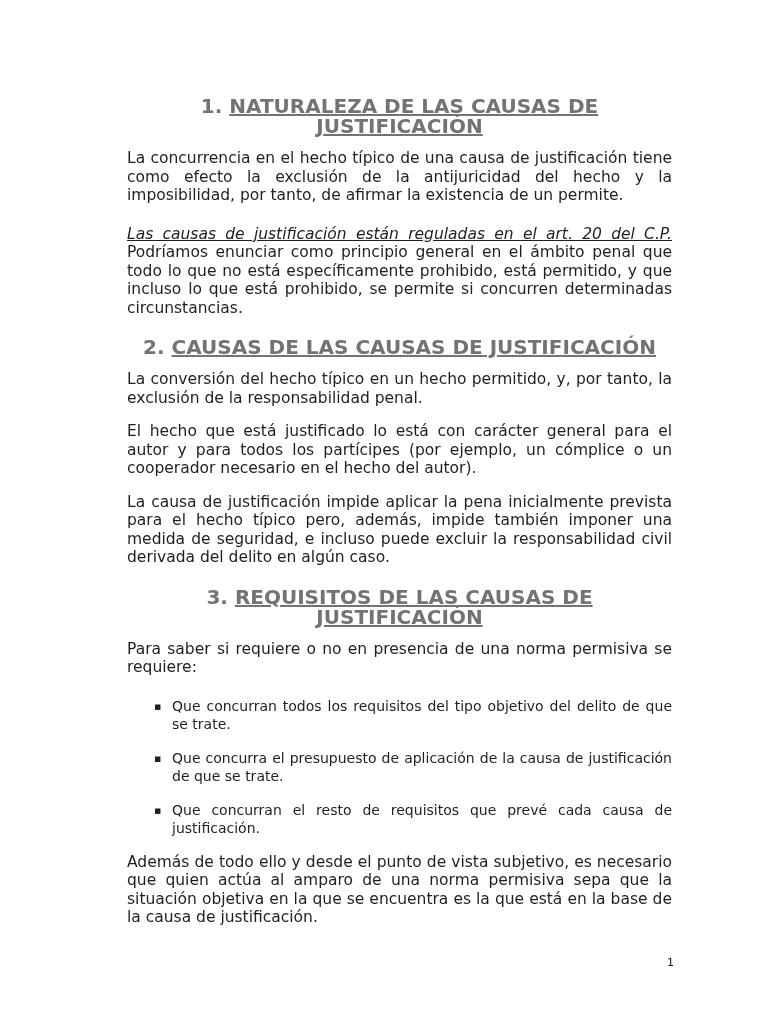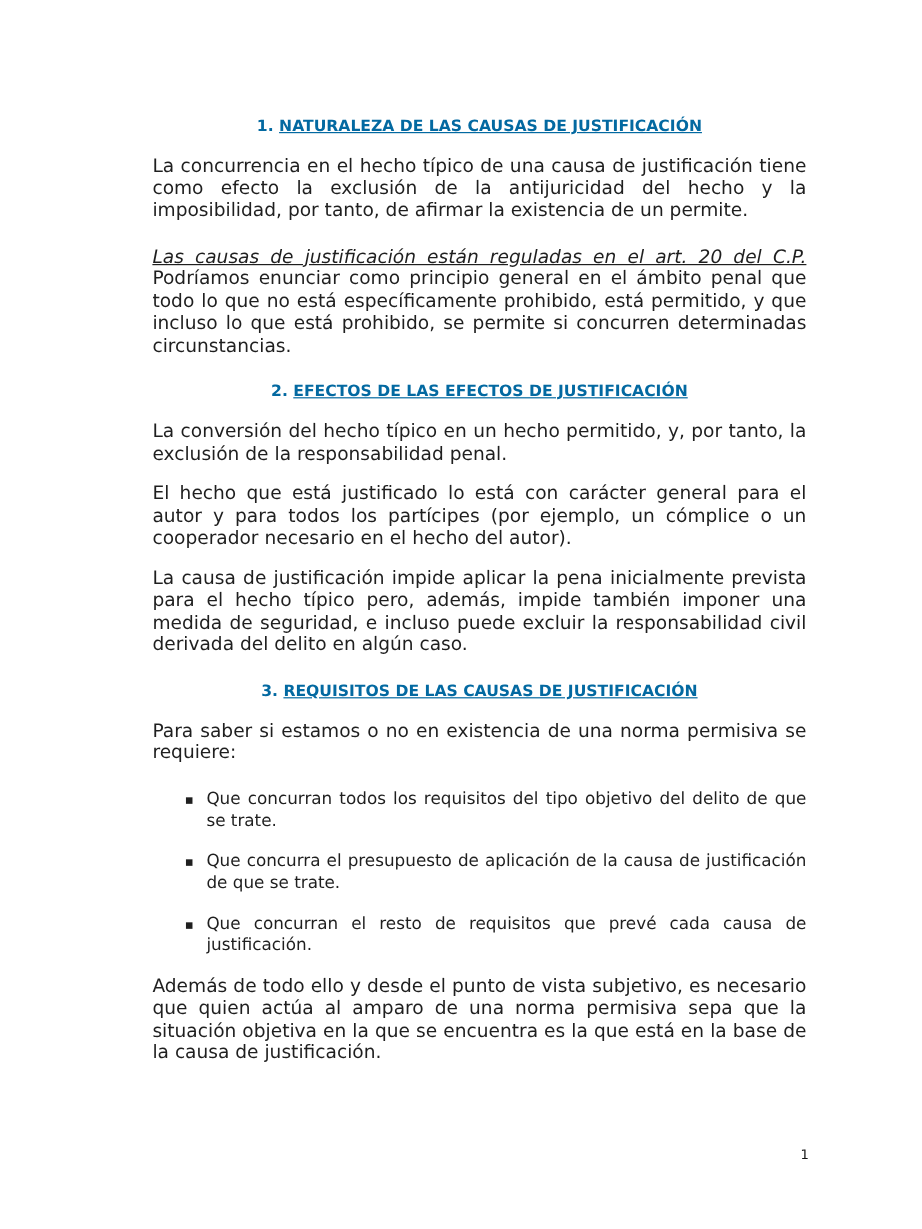--- a/index.html
+++ b/index.html
@@ -22,24 +22,24 @@
     text-align: center;
     font-size: 18px;
     line-height: 22px;
     font-weight: bold;
     color: #000000;
   }
   .doc-title .u { text-decoration: underline; }
 
   h2.section-heading {
     text-align: center;
-    font-size: 13px;
+    font-size: 20px;
     line-height: 20px;
     font-weight: bold;
-    color: #0369a1;
+    color: #737373;
     margin: 20px 0 13px 0;
   }
   h2.section-heading .u { text-decoration: underline; }
 
   p.body-par, .lead-rest {
     font-size: 15.5px;
     line-height: 18.5px;
     text-align: justify;
     margin: 0 0 15px 0;
   }
@@ -95,29 +95,29 @@
 
     <h2 class="section-heading"><span>1.</span> <span class="u">NATURALEZA DE LAS CAUSAS DE JUSTIFICACIÓN</span></h2>
 
     <p class="body-par">La concurrencia en el hecho típico de una causa de justificación tiene como efecto la exclusión de la antijuricidad del hecho y la imposibilidad, por tanto, de afirmar la existencia de un permite.</p>
 
     <div>
       <div class="lead-line">Las causas de justificación están reguladas en el art. 20 del C.P.</div>
       <div class="lead-rest">Podríamos enunciar como principio general en el ámbito penal que todo lo que no está específicamente prohibido, está permitido, y que incluso lo que está prohibido, se permite si concurren determinadas circunstancias.</div>
     </div>
 
-    <h2 class="section-heading"><span>2.</span> <span class="u">EFECTOS DE LAS EFECTOS DE JUSTIFICACIÓN</span></h2>
+    <h2 class="section-heading"><span>2.</span> <span class="u">CAUSAS DE LAS CAUSAS DE JUSTIFICACIÓN</span></h2>
 
     <p class="body-par">La conversión del hecho típico en un hecho permitido, y, por tanto, la exclusión de la responsabilidad penal.</p>
     <p class="body-par">El hecho que está justificado lo está con carácter general para el autor y para todos los partícipes (por ejemplo, un cómplice o un cooperador necesario en el hecho del autor).</p>
     <p class="body-par">La causa de justificación impide aplicar la pena inicialmente prevista para el hecho típico pero, además, impide también imponer una medida de seguridad, e incluso puede excluir la responsabilidad civil derivada del delito en algún caso.</p>
 
     <h2 class="section-heading"><span>3.</span> <span class="u">REQUISITOS DE LAS CAUSAS DE JUSTIFICACIÓN</span></h2>
 
-    <p class="body-par">Para saber si estamos o no en existencia de una norma permisiva se requiere:</p>
+    <p class="body-par">Para saber si requiere o no en presencia de una norma permisiva se requiere:</p>
 
     <ul class="req-list">
       <li>
         <span class="bullet">▪</span>
         <span class="li-text">Que concurran todos los requisitos del tipo objetivo del delito de que se trate.</span>
       </li>
       <li>
         <span class="bullet">▪</span>
         <span class="li-text">Que concurra el presupuesto de aplicación de la causa de justificación de que se trate.</span>
       </li>

